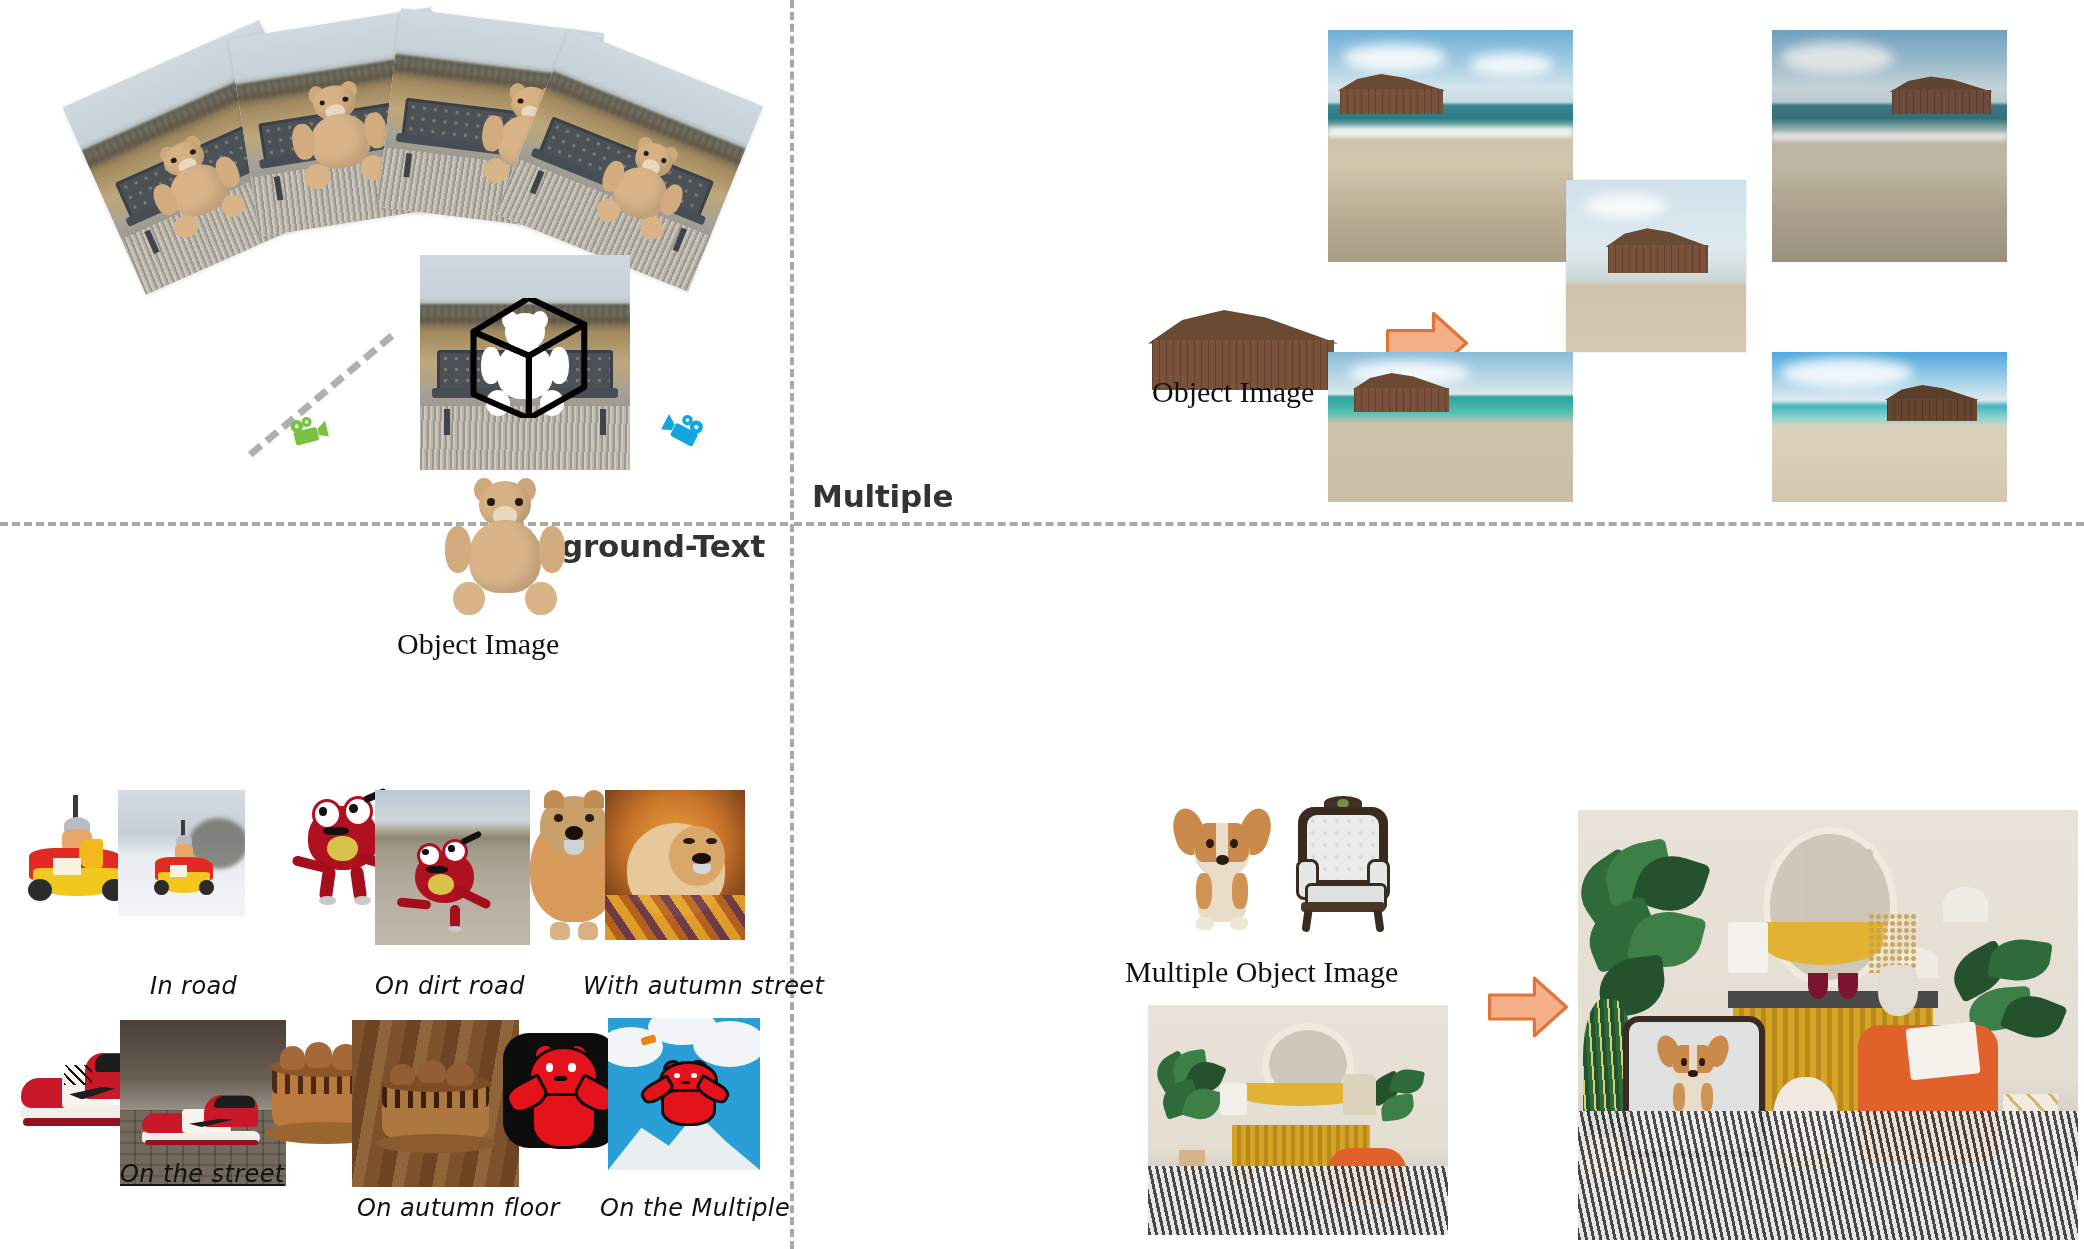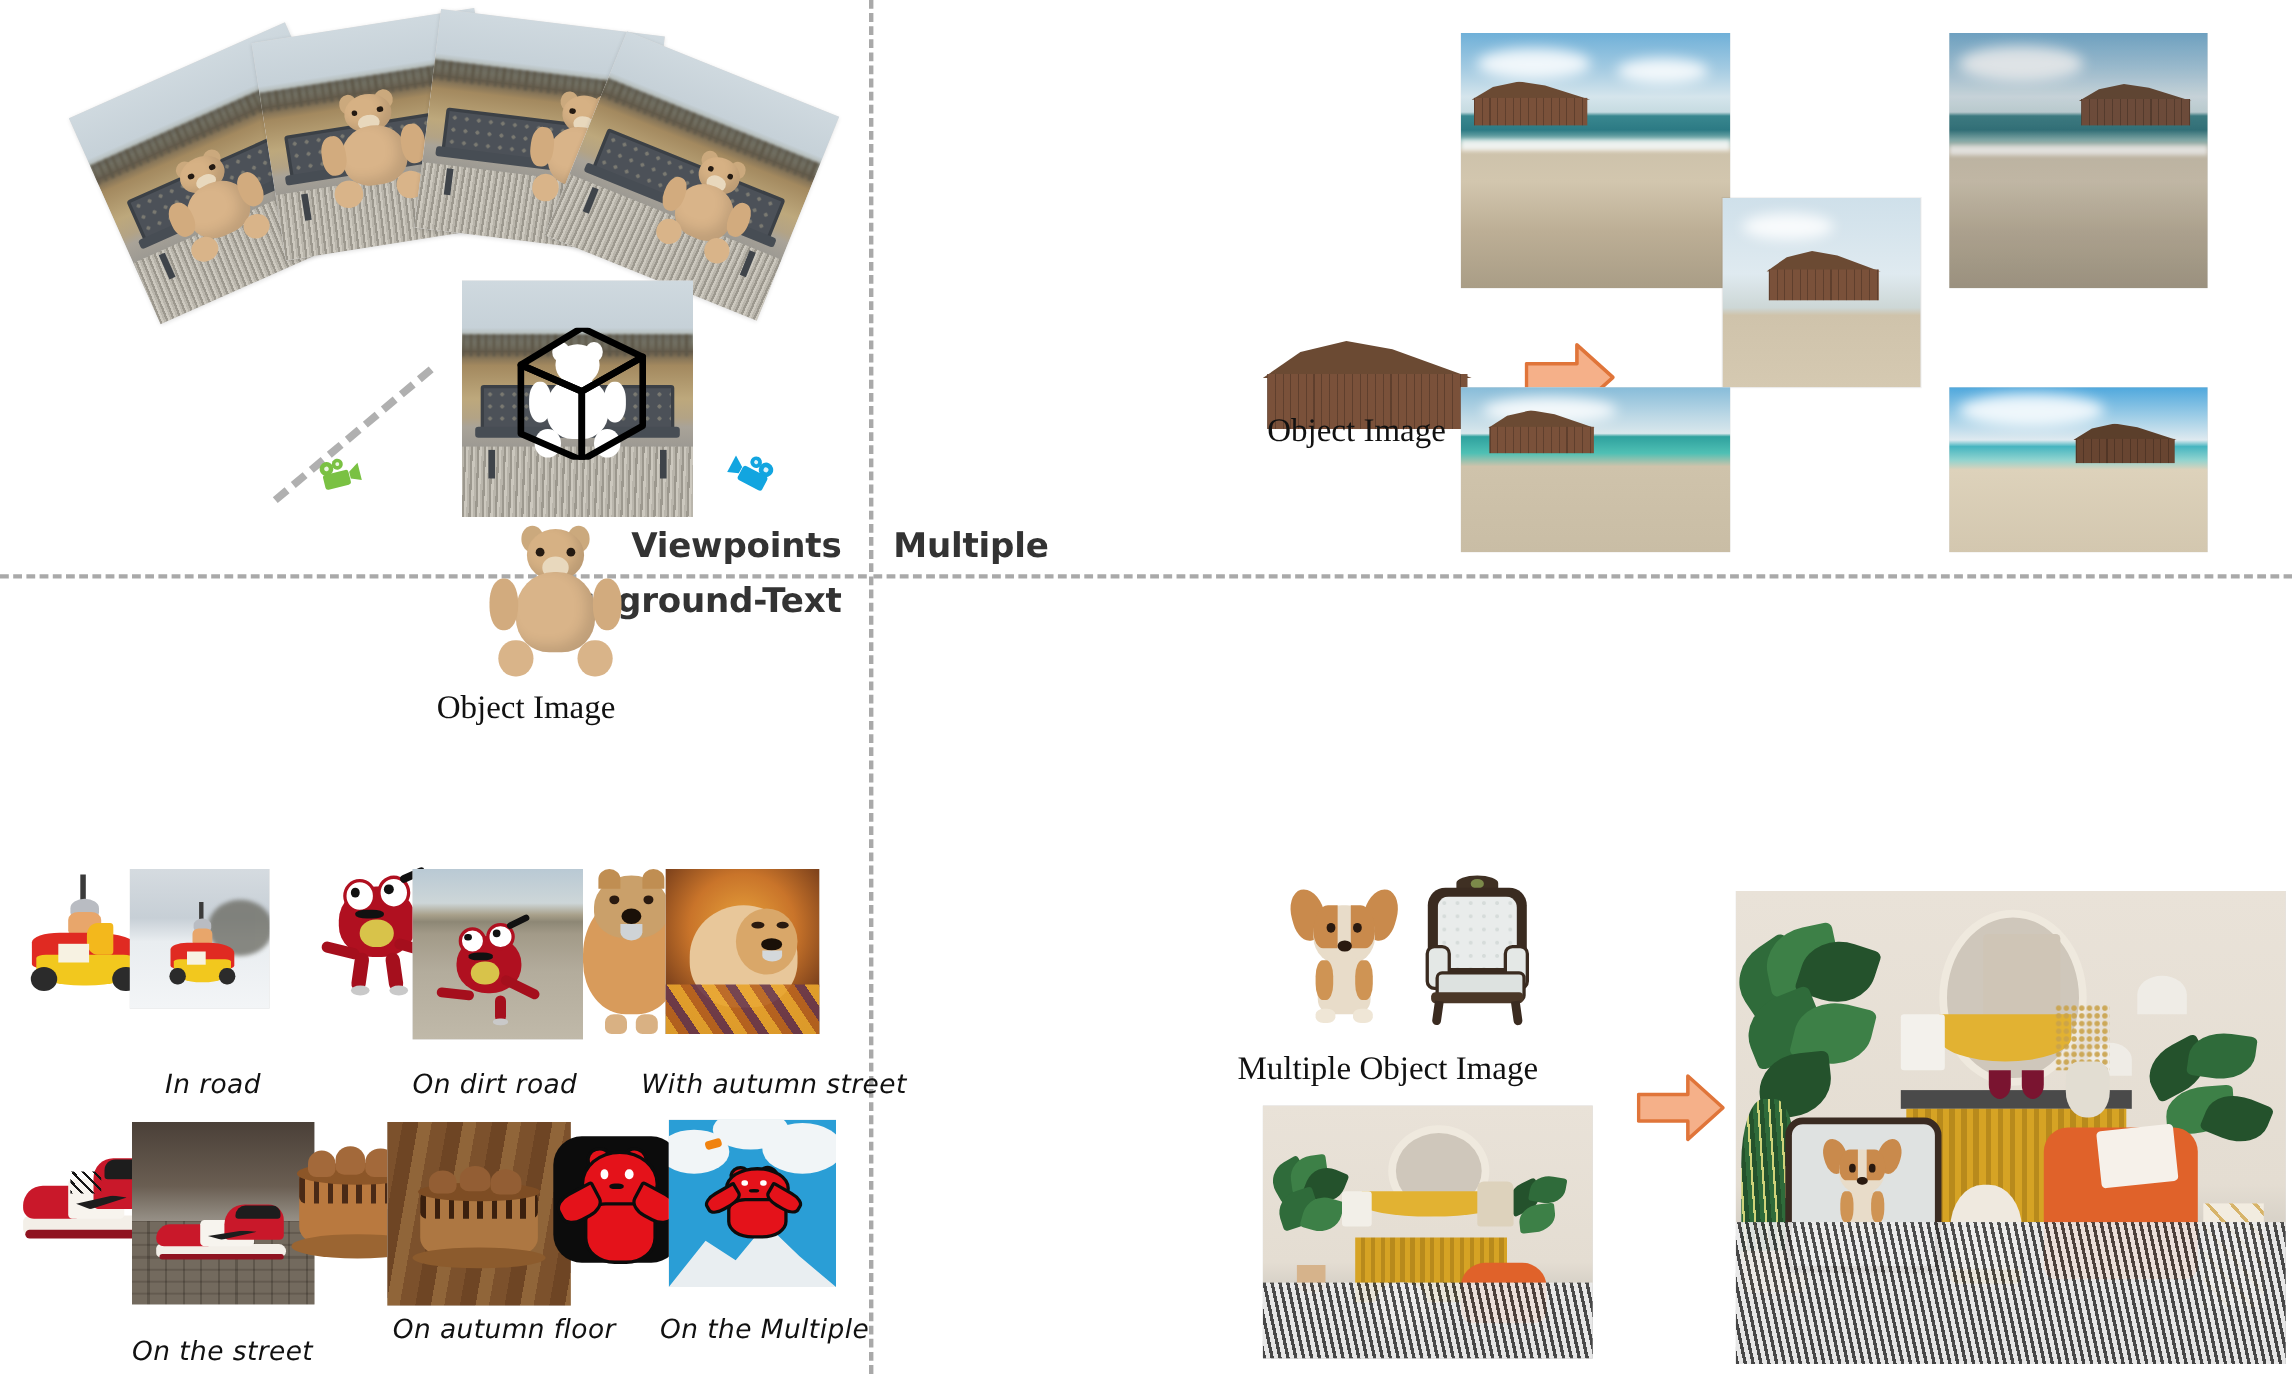--- a/index.html
+++ b/index.html
@@ -129,21 +129,20 @@
 </head>
 <body>
 
 <div class="fig">
 
   <div class="div-v" style="left:790px;top:0;height:520px;"></div>
   <div class="div-v" style="left:790px;top:524px;height:725px;"></div>
   <div class="div-h" style="left:0;top:522px;width:788px;"></div>
   <div class="div-h" style="left:794px;top:522px;width:1290px;"></div>
 
-  <div class="quad-label right" style="left:430px;top:478px;width:335px;">Viewpoints</div>
   <div class="quad-label" style="left:812px;top:478px;">Multiple</div>
   <div class="quad-label right" style="left:370px;top:528px;width:395px;">Background-Text</div>
 
   <div class="ph" style="left:95px;top:55px;width:215px;height:205px;transform:rotate(-24deg);box-shadow:0 1px 4px rgba(0,0,0,.12);">
     <div class="scene-field">
         <div class="trees"></div>
         <div class="grass"></div>
       <div class="bench">
           <div class="back"></div>
           <div class="seat"></div>
@@ -498,21 +497,21 @@
         <div style="position:absolute;left:4%;bottom:2%;width:92%;height:8%;background:#8f1320;border-radius:8px"></div>
         <div style="position:absolute;left:2%;bottom:22%;width:40%;height:34%;background:#c9182a;border-radius:18px 4px 4px 10px"></div>
         <div style="position:absolute;left:34%;bottom:22%;width:40%;height:40%;background:#f7f4ee;border-radius:4px"></div>
         <div style="position:absolute;left:52%;bottom:32%;width:44%;height:54%;background:#c9182a;border-radius:18px 14px 4px 4px"></div>
         <div style="position:absolute;left:60%;bottom:64%;width:34%;height:20%;background:#1d1d1d;border-radius:10px 8px 3px 3px"></div>
         <div style="position:absolute;left:40%;bottom:32%;width:36%;height:14%;background:#1d1d1d;
           clip-path:polygon(0 60%,72% 0,100% 14%,28% 100%)"></div>
       </div>
     </div>
   </div>
-  <div class="hand" style="left:120px;top:1214px;">On the street</div>
+  <div class="hand" style="left:120px;top:1160px;text-decoration:underline;">On the street</div>
 
   <div style="position:absolute;left:262px;top:1040px;width:125px;height:108px;">
     <div style="position:absolute;left:8%;top:24%;width:84%;height:58%;background:#b9793f;border-radius:6px 6px 14px 14px"></div>
     <div style="position:absolute;left:8%;top:24%;width:84%;height:26%;
       background:repeating-linear-gradient(90deg,#4a2a16 0 5px,transparent 5px 13px);border-radius:6px"></div>
     <div style="position:absolute;left:6%;top:16%;width:88%;height:18%;background:#8c5628;border-radius:50%"></div>
     <div style="position:absolute;left:14%;top:6%;width:20%;height:22%;background:#a3693a;border-radius:50% 50% 30% 30%"></div>
     <div style="position:absolute;left:34%;top:2%;width:22%;height:24%;background:#a3693a;border-radius:50% 50% 30% 30%"></div>
     <div style="position:absolute;left:56%;top:4%;width:22%;height:24%;background:#a3693a;border-radius:50% 50% 30% 30%"></div>
     <div style="position:absolute;left:2%;top:76%;width:96%;height:20%;background:#9b6532;border-radius:50%"></div>

